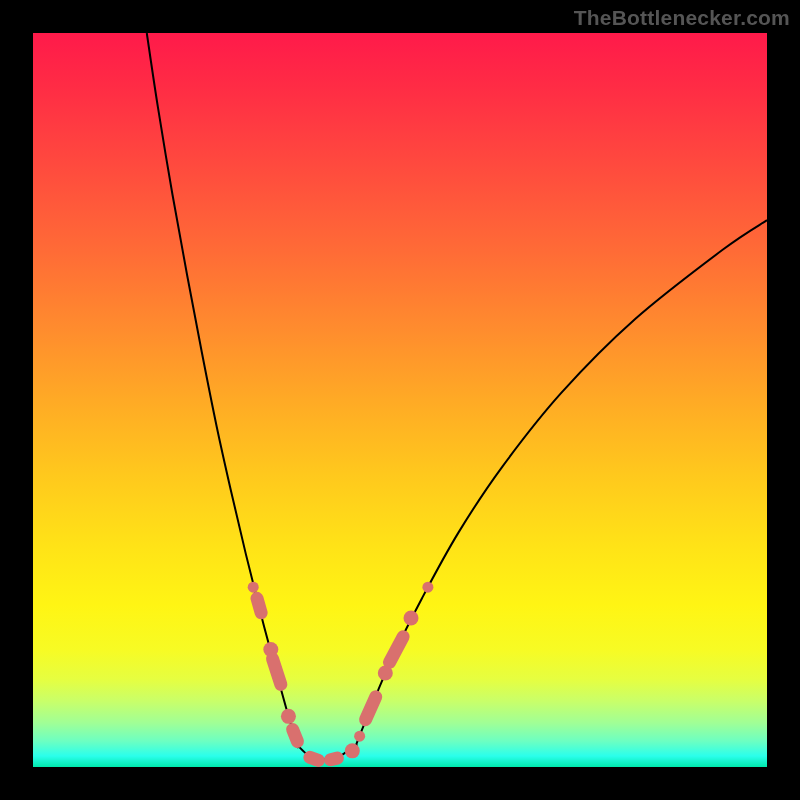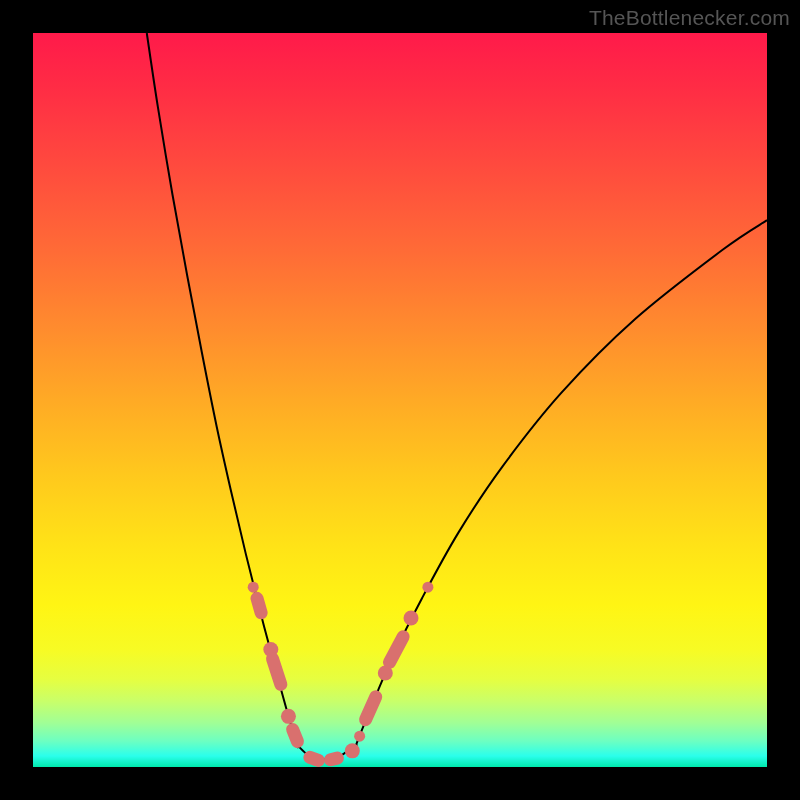--- a/index.html
+++ b/index.html
@@ -40,21 +40,21 @@
       #6cffc2 96.5%,
       #2bffeb 98.5%,
       #00e9ad 100%);
   }
   .watermark {
     position: absolute;
     top: 6px;
     right: 10px;
     color: #555;
     font-size: 21px;
-    font-weight: 400;
+    font-weight: 700;
     letter-spacing: 0.2px;
     user-select: none;
   }
   svg.overlay {
     position: absolute;
     left: 33px;
     top: 33px;
     width: 734px;
     height: 734px;
     overflow: visible;

